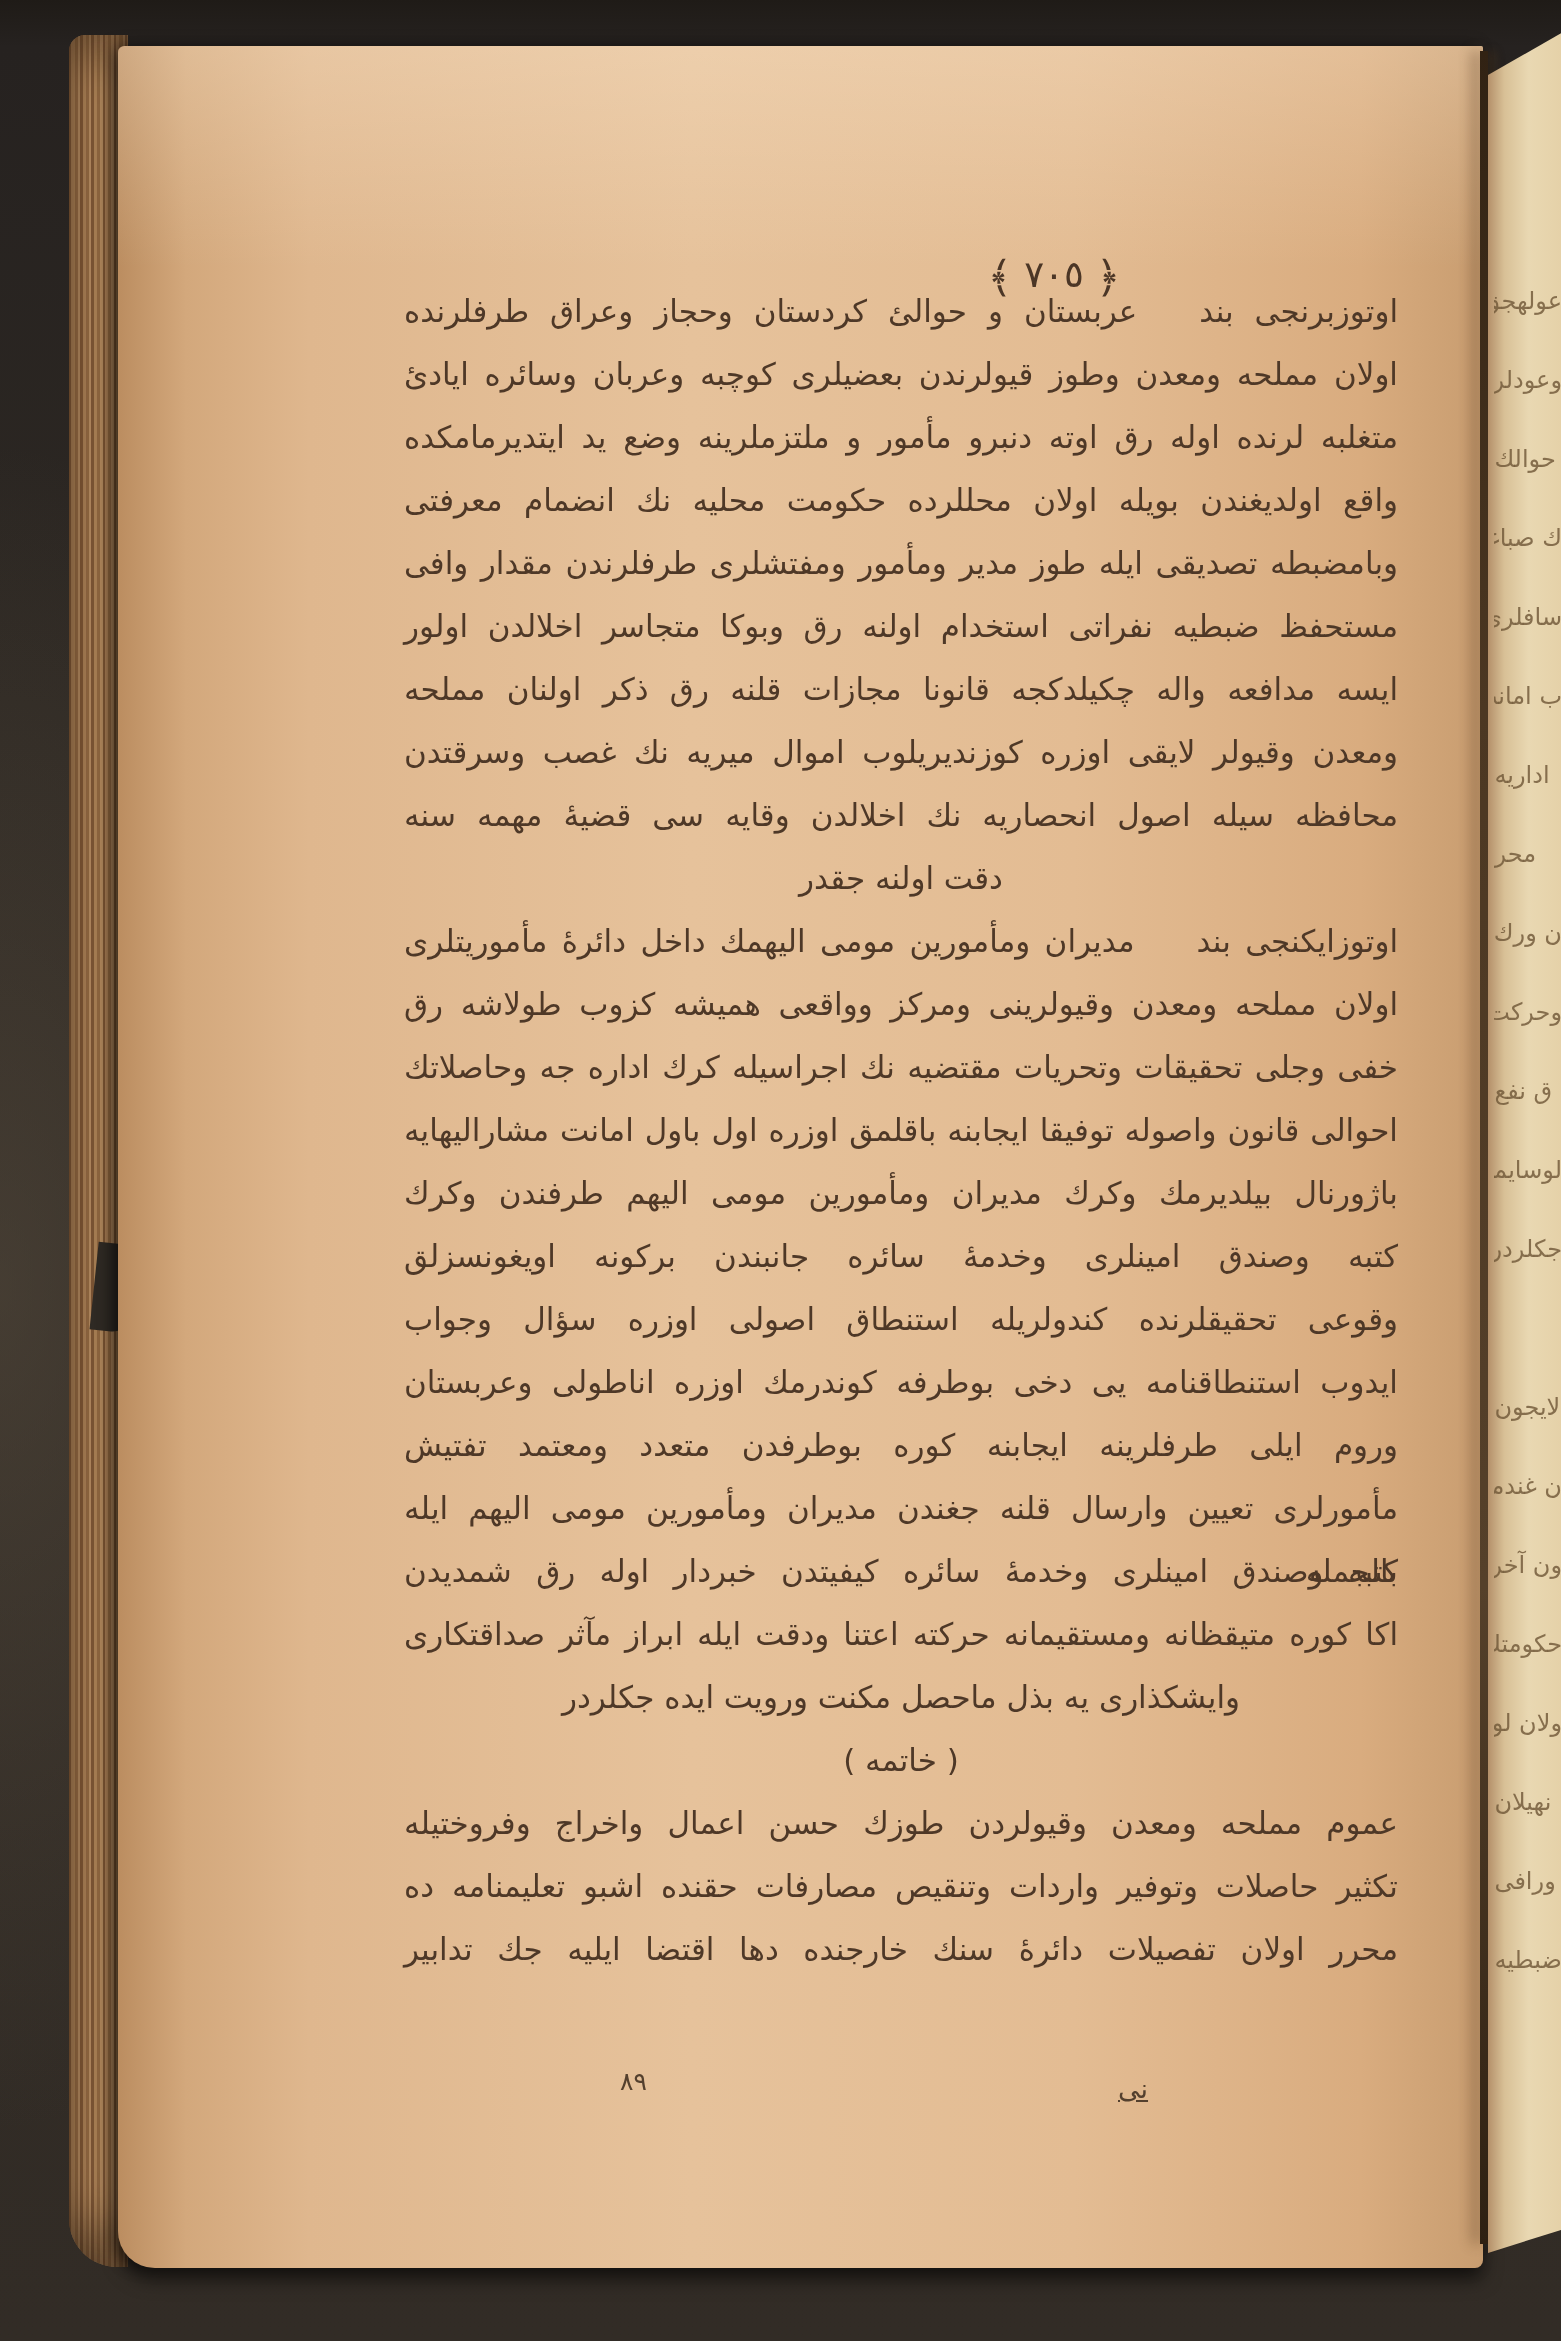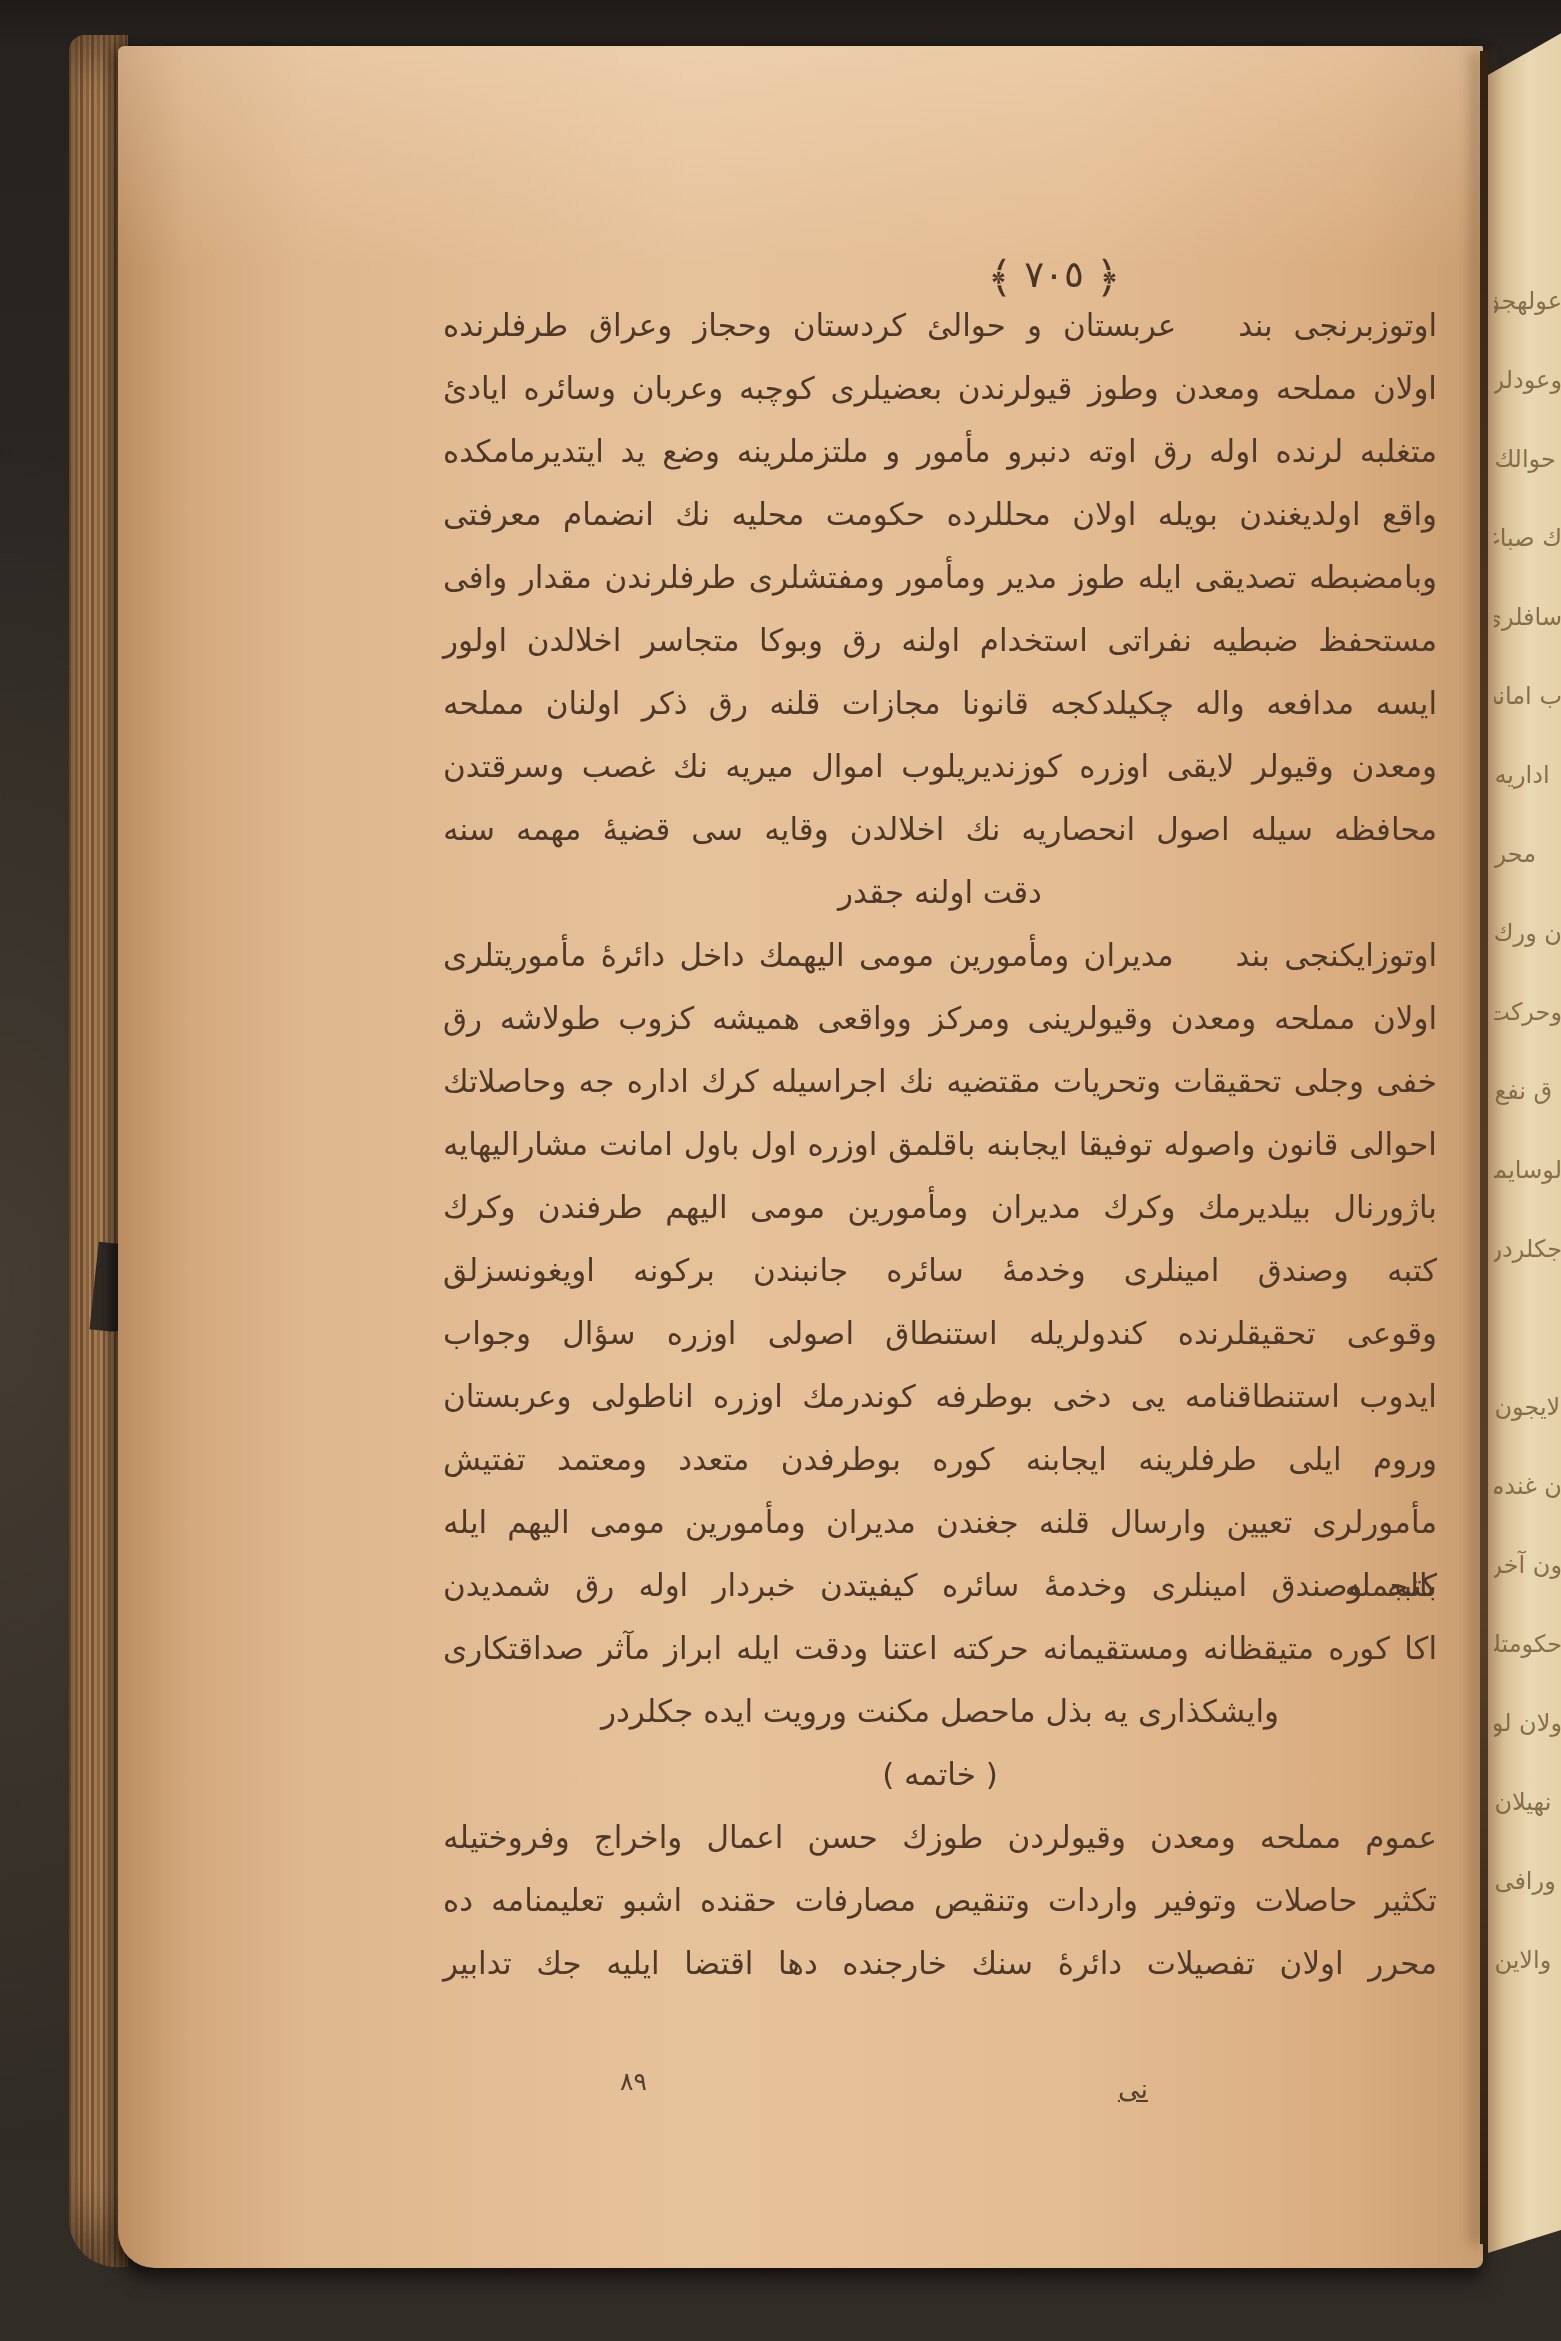--- a/index.html
+++ b/index.html
@@ -83,21 +83,21 @@
   <div class="edge-notch"></div>
 
   <div class="page-main">
 
     <div class="page-header">
       <span class="orn">﴾</span>
       <span>٧٠٥</span>
       <span class="orn">﴿</span>
     </div>
 
-    <div class="text-block" style="position:absolute;top:248px;left:286px;width:994px;margin-left:39px;">
+    <div class="text-block" style="position:absolute;top:234px;left:286px;width:994px;">
         <div class="line j">اوتوزبرنجى بند  عربستان و حوالئ كردستان وحجاز وعراق طرفلرنده</div>
         <div class="line j">اولان مملحه ومعدن وطوز قيولرندن بعضيلرى كوچبه وعربان وسائره ايادئ</div>
         <div class="line j">متغلبه لرنده اوله رق اوته دنبرو مأمور و ملتزملرينه وضع يد ايتديرمامكده</div>
         <div class="line j">واقع اولديغندن بويله اولان محللرده حكومت محليه نك انضمام معرفتى</div>
         <div class="line j">وبامضبطه تصديقى ايله طوز مدير ومأمور ومفتشلرى طرفلرندن مقدار وافى</div>
         <div class="line j">مستحفظ ضبطيه نفراتى استخدام اولنه رق وبوكا متجاسر اخلالدن اولور</div>
         <div class="line j">ايسه مدافعه واله چكيلدكجه قانونا مجازات قلنه رق ذكر اولنان مملحه</div>
         <div class="line j">ومعدن وقيولر لايقى اوزره كوزنديريلوب اموال ميريه نك غصب وسرقتدن</div>
         <div class="line j">محافظه سيله اصول انحصاريه نك اخلالدن وقايه سى قضيهٔ مهمه سنه</div>
         <div class="line l">دقت اولنه جقدر</div>
@@ -142,18 +142,18 @@
         <div class="fragment">لوسايمه</div>
         <div class="fragment">جكلردر</div>
         <div class="fragment"></div>
         <div class="fragment">لايجون</div>
         <div class="fragment">ن غندمه</div>
         <div class="fragment">ون آخر</div>
         <div class="fragment">حكومتك</div>
         <div class="fragment">ولان لوله</div>
         <div class="fragment">نهيلان</div>
         <div class="fragment">ورافى</div>
-        <div class="fragment">والاين</div>
+        <div class="fragment">ضبطيه</div>
       </div>
   </div>
 
 </div>
 
 
 </body></html>

